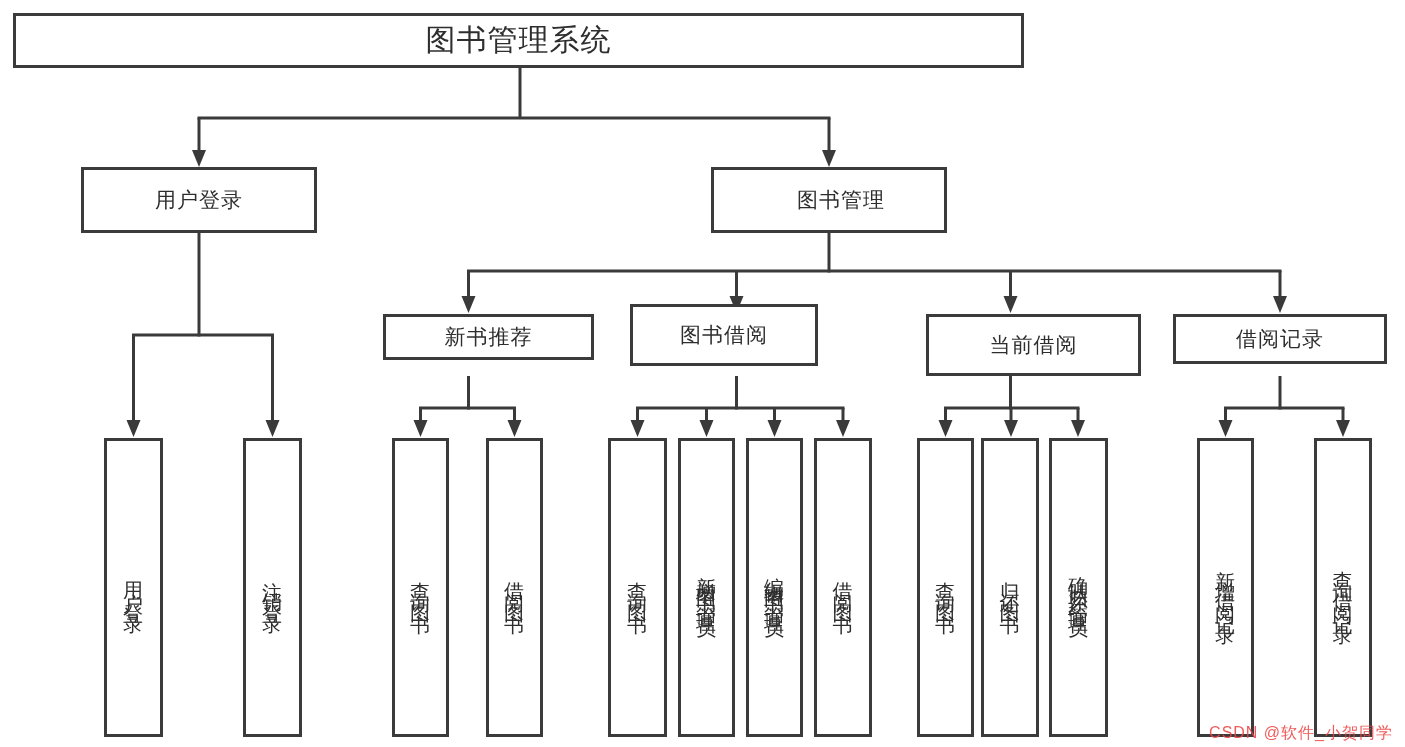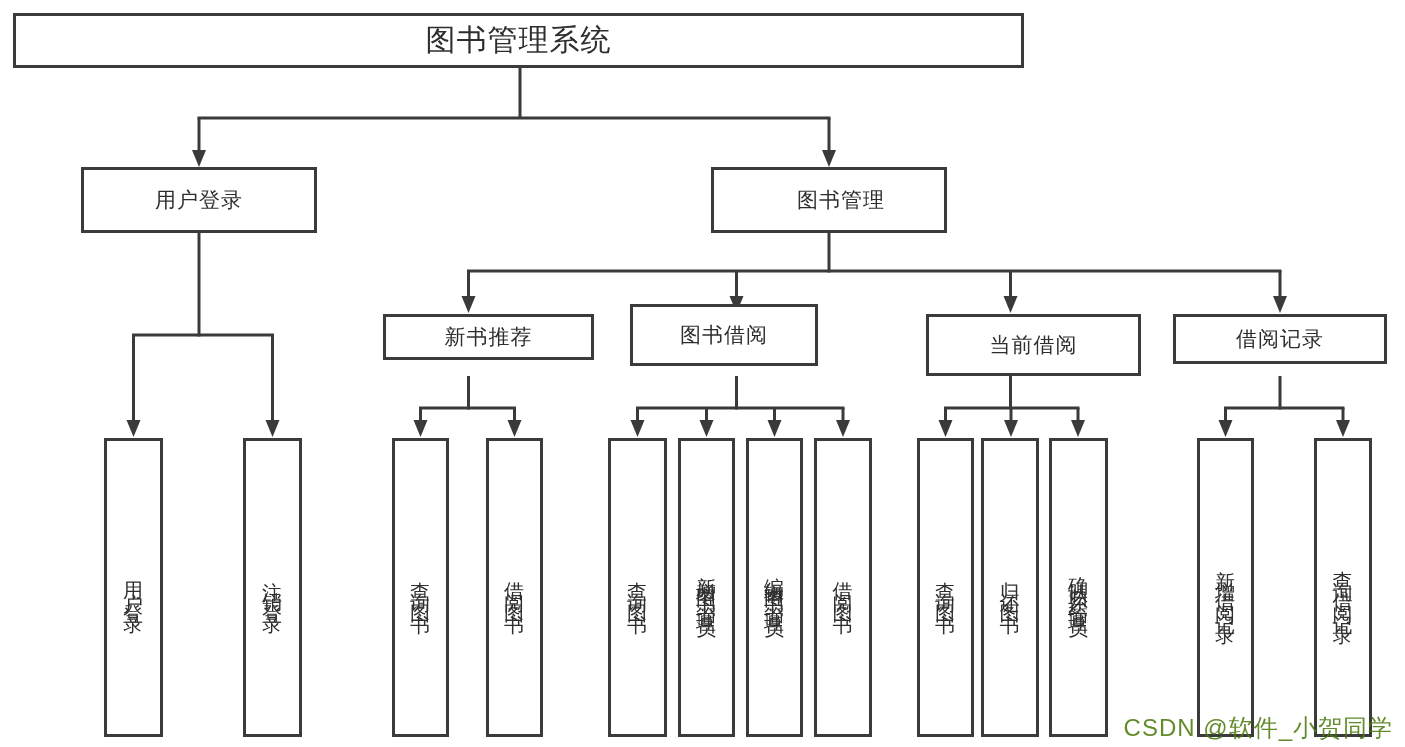--- a/index.html
+++ b/index.html
@@ -26,21 +26,21 @@
   .l3c{left:926px;top:314px;width:215px;height:62px;}
   .l3d{left:1173px;top:314px;width:214px;height:50px;}
   .u1{left:104px;width:59px;}  .u2{left:243px;width:59px;}
   .n1{left:392px;width:57px;}  .n2{left:486px;width:57px;}
   .b1{left:608px;width:59px;}  .b2{left:678px;width:57px;}
   .b3{left:746px;width:57px;}  .b4{left:814px;width:58px;}
   .c1{left:917px;width:57px;}  .c2{left:981px;width:58px;}
   .c3{left:1049px;width:59px;}
   .r1{left:1197px;width:57px;} .r2{left:1314px;width:58px;}
   .watermark{
-    position:absolute;right:12px;bottom:3px;font-size:24px;color:#4d7c0f;
+    position:absolute;right:12px;bottom:3px;font-size:16px;color:#ef4444;
     opacity:.88;letter-spacing:1px;z-index:5;white-space:nowrap;margin-top:48px;
   }
   line{stroke:#3a3a3a;stroke-width:3;}
   polygon{fill:#3a3a3a;}
 </style>
 </head>
 <body>
 
 <div class="stage">
 

